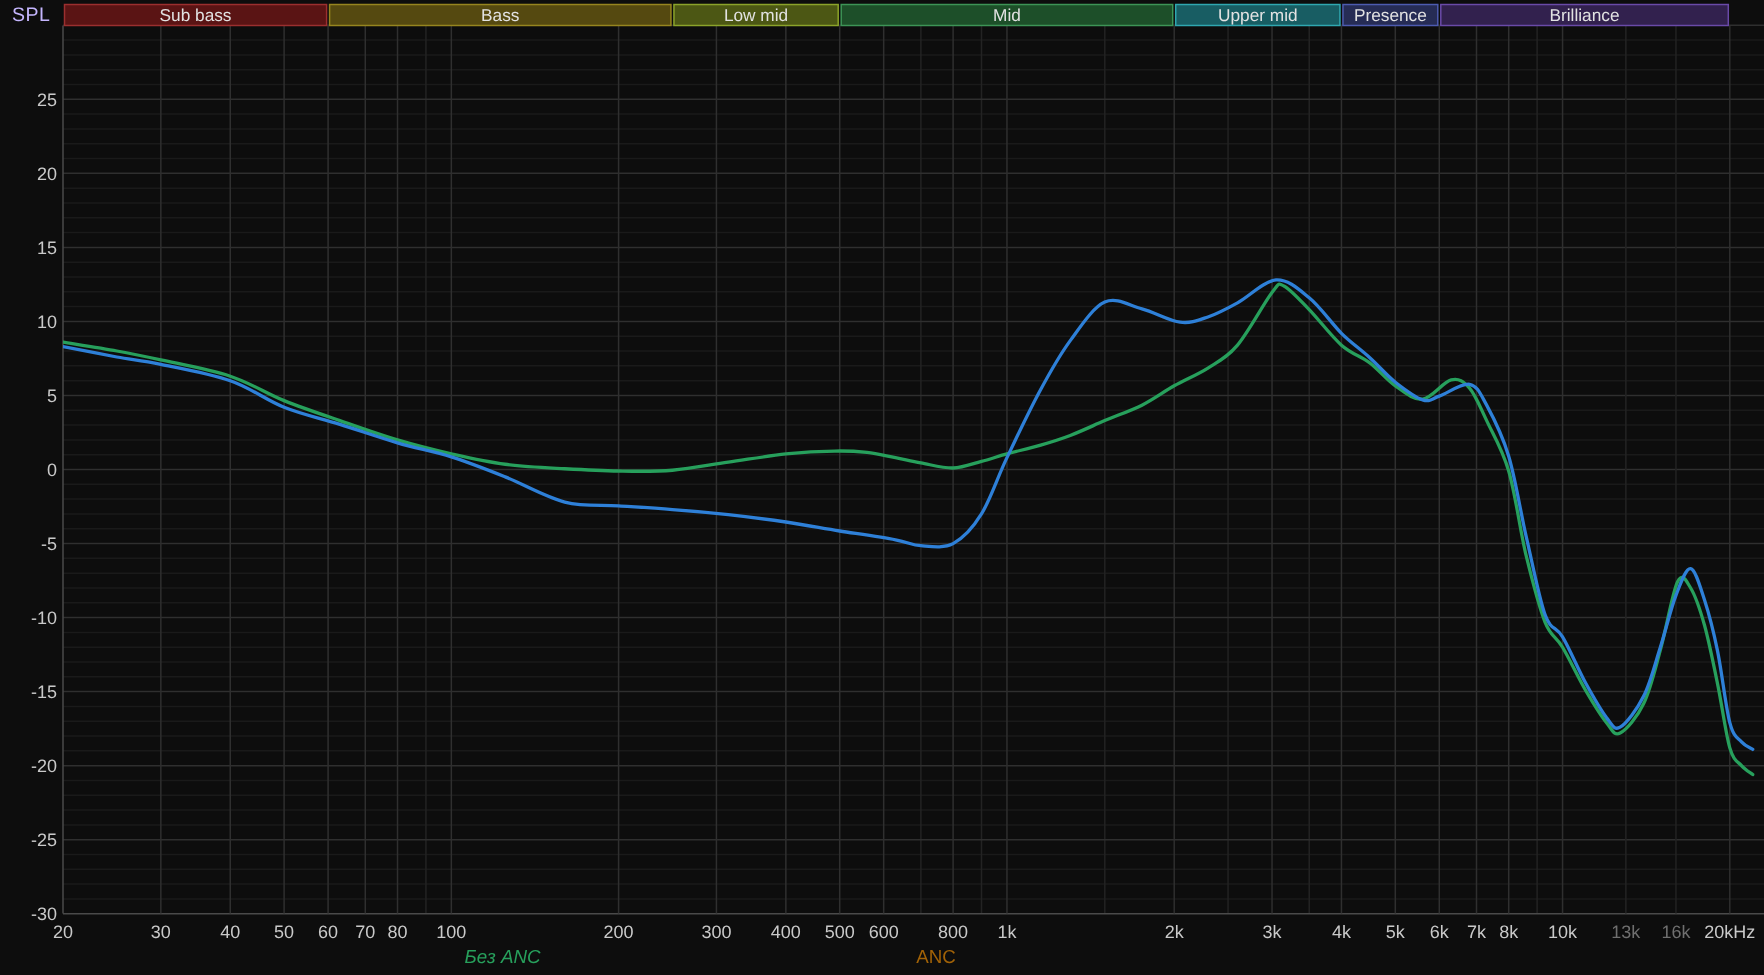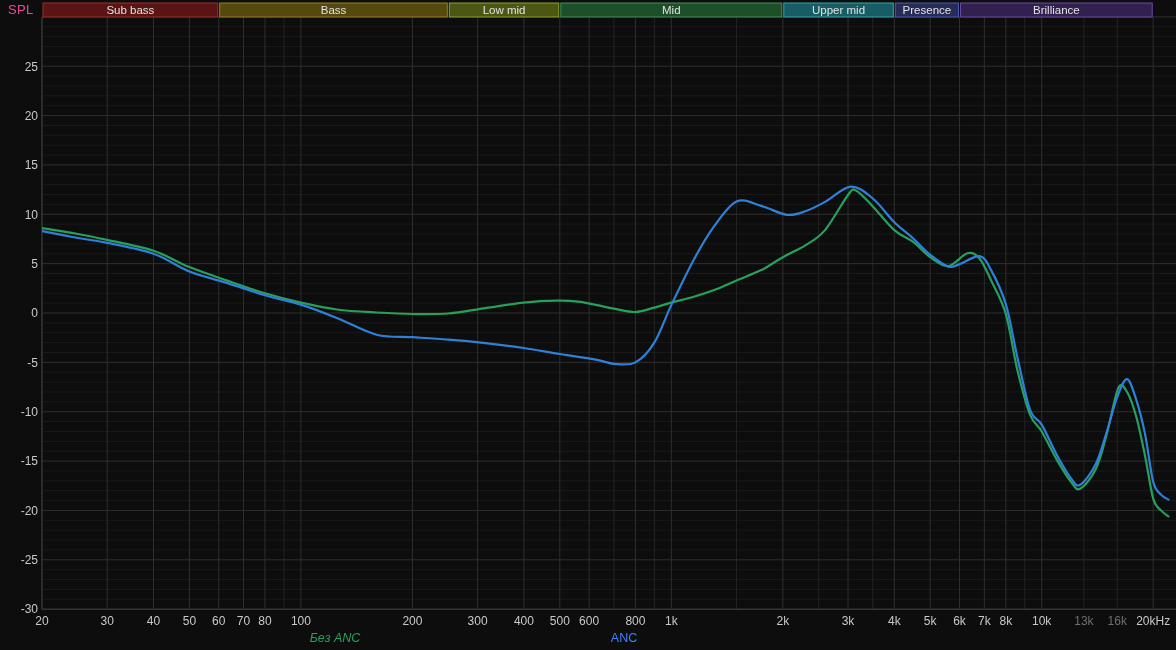--- a/index.html
+++ b/index.html
@@ -165,16 +165,16 @@
       <defs>
         <clipPath id="plotclip">
           <rect x="42" y="17" width="1134" height="592"></rect>
         </clipPath>
       </defs>
       <g clip-path="url(#plotclip)">
         <path d="M42.0,228.1C48.0,229.1 67.0,232.0 77.9,234.0C88.8,236.0 94.6,237.2 107.2,239.9C119.8,242.7 139.8,246.3 153.5,250.8C167.2,255.3 177.2,262.2 189.4,267.1C201.6,272.0 214.0,276.1 226.6,280.4C239.2,284.8 252.6,289.6 265.0,293.3C277.4,297.0 288.9,299.9 300.9,302.6C312.9,305.3 324.2,307.9 336.8,309.5C349.4,311.2 363.9,311.8 376.5,312.5C389.1,313.2 400.4,313.8 412.4,314.0C424.4,314.2 436.1,314.5 448.3,313.5C460.5,312.5 472.9,309.9 485.5,308.1C498.1,306.3 512.1,303.9 523.9,302.6C535.7,301.4 547.5,300.8 556.5,300.7C565.6,300.5 571.3,300.9 578.0,301.6C584.8,302.4 591.0,304.0 597.0,305.1C603.0,306.3 607.5,307.4 613.9,308.6C620.3,309.7 628.7,312.2 635.4,312.0C642.1,311.8 648.4,309.1 654.3,307.6C660.3,306.0 664.7,304.4 671.3,302.6C677.9,300.8 686.7,298.8 693.8,296.7C700.8,294.7 706.4,293.0 713.5,290.3C720.6,287.6 728.6,283.8 736.5,280.4C744.5,277.0 753.6,273.9 761.3,270.1C769.0,266.2 775.5,261.3 782.8,257.2C790.1,253.1 798.2,249.9 805.3,245.4C812.3,240.9 817.9,238.5 825.0,230.1C832.1,221.7 842.9,201.6 848.0,195.0C853.2,188.4 851.7,188.7 855.9,190.6C860.0,192.5 866.4,199.8 872.8,206.4C879.2,213.0 887.6,224.2 894.3,230.1C901.0,236.0 907.3,237.4 913.2,241.9C919.2,246.4 924.3,253.2 930.2,257.2C936.1,261.3 942.2,266.8 948.4,266.1C954.6,265.4 962.2,254.5 967.4,253.3C972.6,252.0 975.7,254.2 979.7,258.7C983.6,263.2 986.7,271.2 991.1,280.4C995.4,289.6 1001.4,299.0 1005.8,314.0C1010.2,329.0 1013.4,353.5 1017.4,370.3C1021.5,387.0 1026.0,404.5 1030.0,414.7C1034.1,424.9 1037.2,423.9 1041.7,431.5C1046.2,439.0 1052.1,451.7 1057.0,460.1C1061.9,468.5 1067.2,477.0 1071.0,481.8C1074.9,486.6 1076.0,490.9 1080.1,488.7C1084.3,486.6 1091.4,478.2 1095.8,469.0C1100.3,459.8 1103.2,446.9 1106.9,433.4C1110.7,419.9 1115.0,394.9 1118.3,388.0C1121.7,381.1 1124.1,387.2 1127.1,392.0C1130.0,396.7 1133.3,406.1 1136.3,416.7C1139.2,427.2 1142.1,441.5 1144.9,455.2C1147.8,468.8 1150.5,489.4 1153.2,498.6C1155.9,507.8 1158.5,507.5 1161.0,510.4C1163.6,513.4 1167.3,515.4 1168.5,516.4" fill="none" stroke="#27a05c" stroke-width="2.2" stroke-linecap="round" stroke-linejoin="round"></path>
         <path d="M42.0,231.1C48.0,232.2 67.0,236.0 77.9,238.0C88.8,239.9 94.6,240.3 107.2,242.9C119.8,245.5 139.8,249.0 153.5,253.8C167.2,258.5 177.2,266.7 189.4,271.5C201.6,276.4 214.0,278.9 226.6,282.9C239.2,286.8 252.6,291.6 265.0,295.2C277.4,298.9 288.9,300.8 300.9,304.6C312.9,308.4 324.2,312.9 336.8,317.9C349.4,323.0 363.9,331.5 376.5,334.7C389.1,337.9 400.4,336.4 412.4,337.2C424.4,338.0 436.1,338.7 448.3,339.7C460.5,340.6 472.9,341.7 485.5,343.1C498.1,344.5 511.5,346.2 523.9,348.0C536.3,349.9 547.6,352.0 559.8,354.0C572.0,355.9 588.0,358.2 597.0,359.9C606.0,361.5 607.5,363.4 613.9,363.8C620.3,364.3 628.7,365.9 635.4,362.4C642.1,358.8 648.4,352.2 654.3,342.6C660.3,333.1 664.7,318.9 671.3,305.1C677.9,291.3 686.7,272.7 693.8,259.7C700.8,246.7 706.4,236.8 713.5,227.1C720.6,217.4 728.6,205.0 736.5,201.4C744.5,197.9 752.9,203.7 761.3,205.9C769.7,208.1 779.4,213.9 786.8,214.8C794.1,215.7 798.9,213.5 805.3,211.3C811.7,209.2 817.4,206.1 825.0,201.9C832.6,197.8 842.7,187.2 850.7,186.6C858.7,186.1 865.6,192.6 872.8,198.5C880.1,204.4 887.6,215.5 894.3,222.2C901.0,228.8 907.3,233.0 913.2,238.5C919.2,243.9 924.3,250.1 930.2,254.8C936.1,259.4 943.5,265.0 948.4,266.6C953.3,268.2 954.3,265.9 959.5,264.1C964.7,262.4 974.4,255.2 979.7,256.2C984.9,257.2 986.7,262.1 991.1,270.1C995.4,278.0 1001.4,289.6 1005.8,304.1C1010.2,318.7 1013.4,339.8 1017.4,357.4C1021.5,375.0 1026.0,398.6 1030.0,409.7C1034.1,420.9 1037.2,417.0 1041.7,424.6C1046.2,432.1 1052.1,446.2 1057.0,455.2C1061.9,464.1 1067.2,473.4 1071.0,478.4C1074.9,483.3 1076.0,487.2 1080.1,484.8C1084.3,482.4 1091.4,472.9 1095.8,464.0C1100.3,455.2 1103.3,442.7 1106.9,431.5C1110.5,420.3 1113.9,405.6 1117.3,396.9C1120.7,388.2 1123.9,378.6 1127.1,379.1C1130.2,379.6 1133.3,390.8 1136.3,399.9C1139.2,408.9 1142.1,419.8 1144.9,433.4C1147.8,447.1 1150.5,471.6 1153.2,481.8C1155.9,492.0 1158.5,491.7 1161.0,494.6C1163.6,497.6 1167.3,498.8 1168.5,499.6" fill="none" stroke="#2e80d8" stroke-width="2.2" stroke-linecap="round" stroke-linejoin="round"></path>
       </g>
     </svg>
-  <div class="spl-label" style="color: #ec4899;">SPL</div>
+  <div class="spl-label" style="color: #c4b5fd;">SPL</div>
   <span class="legend-item" style="left: 335px; color: rgb(39, 160, 92); font-style: italic;">Без ANC</span>
-  <span class="legend-item" style="left: 624px; color: #3b82f6;">ANC</span>
+  <span class="legend-item" style="left: 624px; color: #a16207;">ANC</span>
 </div>
 
 </body></html>

